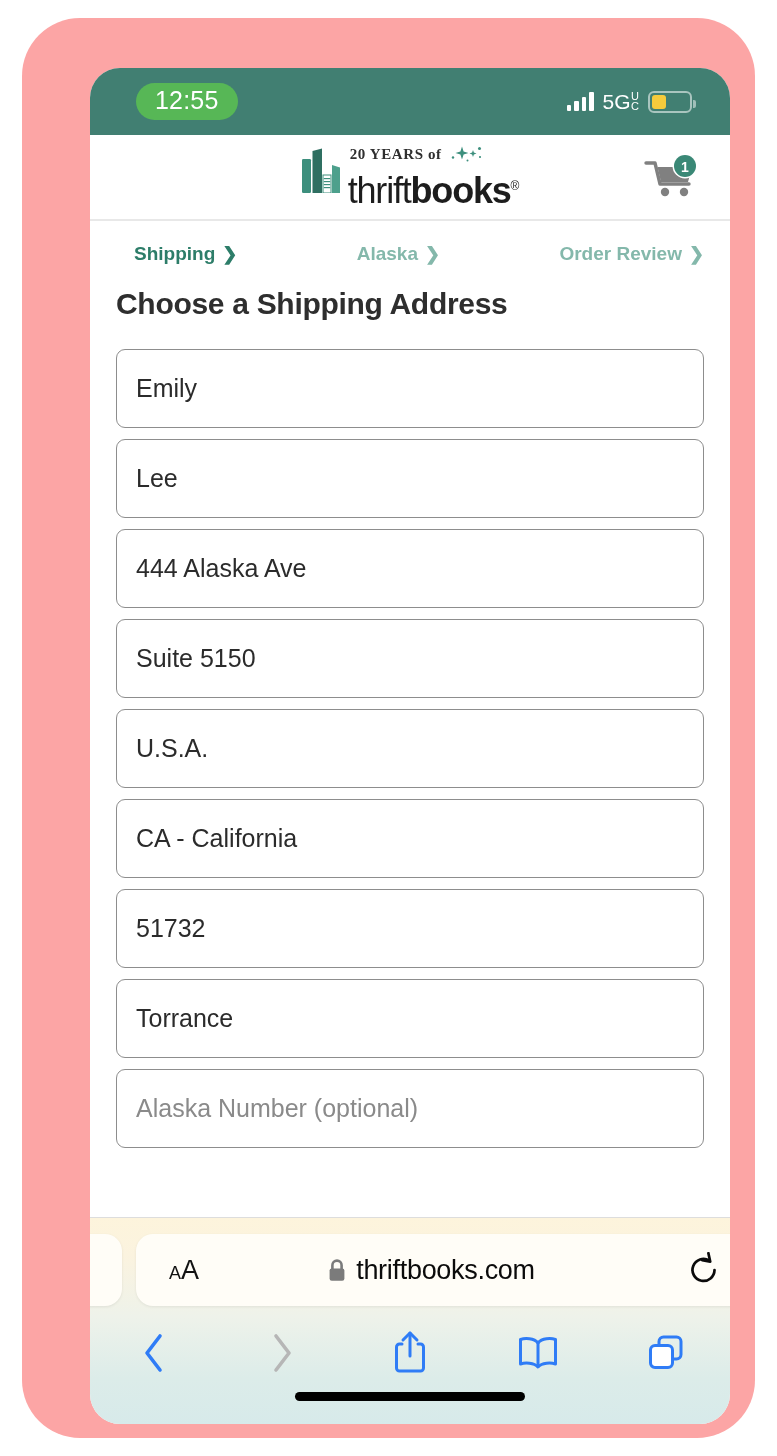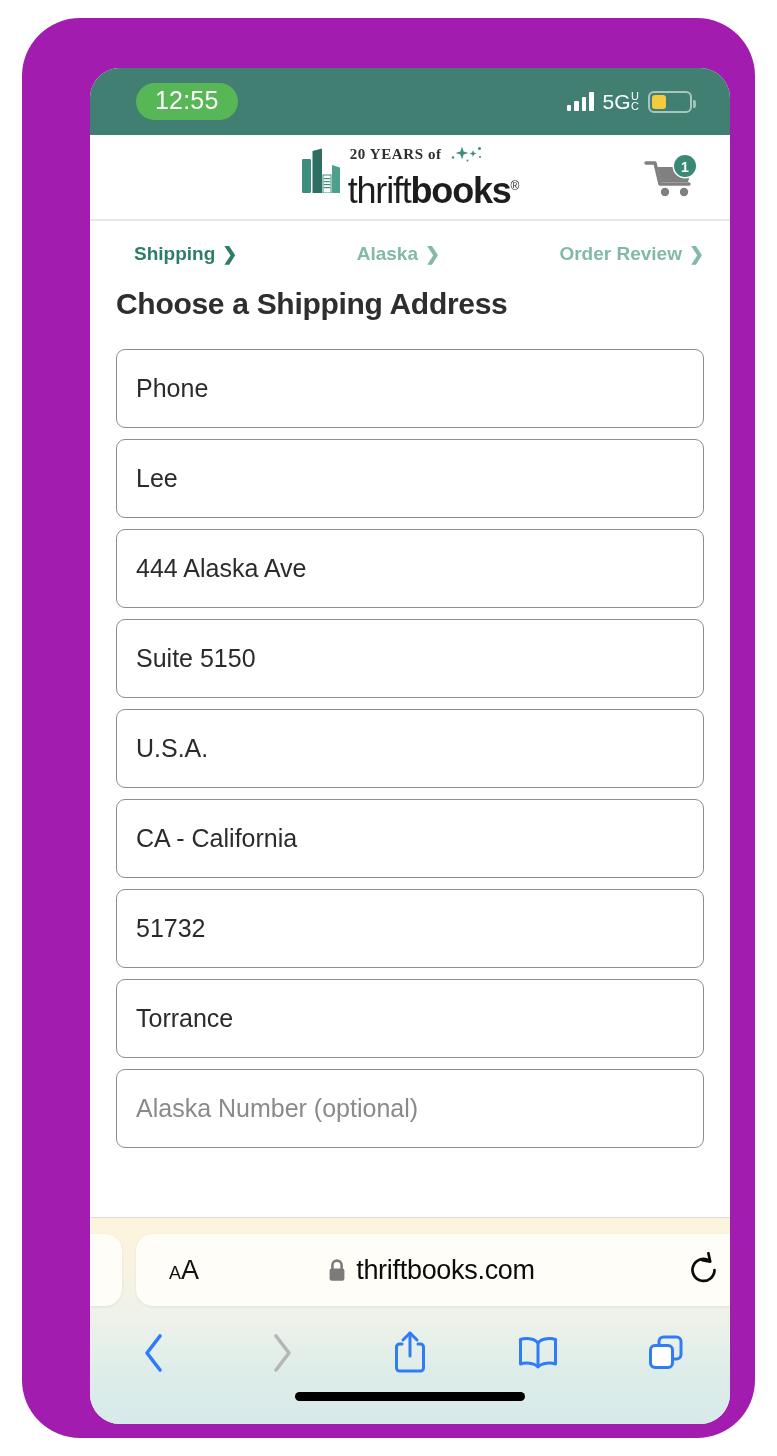--- a/index.html
+++ b/index.html
@@ -12,21 +12,21 @@
     overflow: hidden;
   }
 
   
   .phone-frame {
     position: absolute;
     left: 22px;
     top: 18px;
     width: 733px;
     height: 1420px;
-    background: #a21caf;
+    background: #fca5a5;
     border-radius: 58px;
   }
 
   .phone-screen {
     position: absolute;
     left: 68px;
     top: 50px;
     width: 640px;
     height: 1356px;
     border-radius: 30px;
@@ -413,21 +413,21 @@
       <div class="step-spacer"></div>
       <div class="step inactive">
         <span>Order Review</span>
         <span class="chev">❯</span>
       </div>
     </div>
 
     <div class="page-title">Choose a Shipping Address</div>
 
     <div class="form">
-      <div class="field">Phone</div>
+      <div class="field">Emily</div>
       <div class="field">Lee</div>
       <div class="field">444 Alaska Ave</div>
       <div class="field">Suite 5150</div>
       <div class="field">U.S.A.</div>
       <div class="field">CA - California</div>
       <div class="field">51732</div>
       <div class="field">Torrance</div>
       <div class="field placeholder">Alaska Number (optional)</div>
     </div>
 

